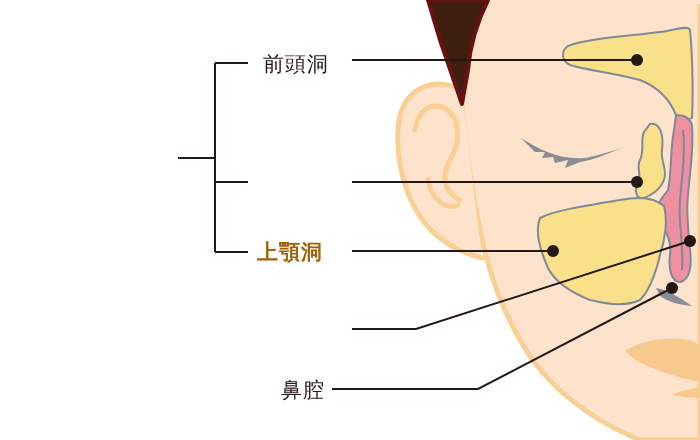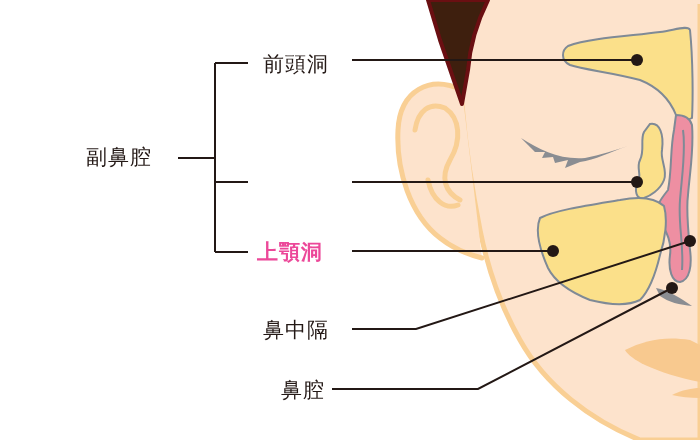--- a/index.html
+++ b/index.html
@@ -23,21 +23,21 @@
     .label {
       position: absolute;
       font-size: 21px;
       line-height: 24px;
       color: #231815;
       white-space: nowrap;
       letter-spacing: 1px;
       text-align: center;
     }
     .label.highlight {
-      color: #ec4899;
+      color: #a16207;
       font-weight: bold;
     }
     #lbl-root     { left: 86px;  top: 145px; }
     #lbl-frontal  { left: 263px; top: 52px; }
     #lbl-ethmoid  { left: 263px; top: 171px; }
     #lbl-maxillary{ left: 257px; top: 240px; }
     #lbl-septum   { left: 263px; top: 318px; }
     #lbl-cavity   { left: 281px; top: 378px; }
   </style>
 </head>
@@ -91,19 +91,17 @@
 
     <g fill="#231815">
       <circle cx="637" cy="60" r="6"></circle>
       <circle cx="637" cy="182" r="6"></circle>
       <circle cx="553" cy="251" r="6"></circle>
       <circle cx="690" cy="241" r="6"></circle>
       <circle cx="672" cy="288" r="6"></circle>
     </g>
   </svg>
 
-  <div class="label" id="lbl-root">副鼻腔</div>
   <div class="label" id="lbl-frontal">前頭洞</div>
   <div class="label highlight" id="lbl-maxillary">上顎洞</div>
-  <div class="label" id="lbl-septum">鼻中隔</div>
   <div class="label" id="lbl-cavity">鼻腔</div>
 
 </div>
 
 </body></html>

